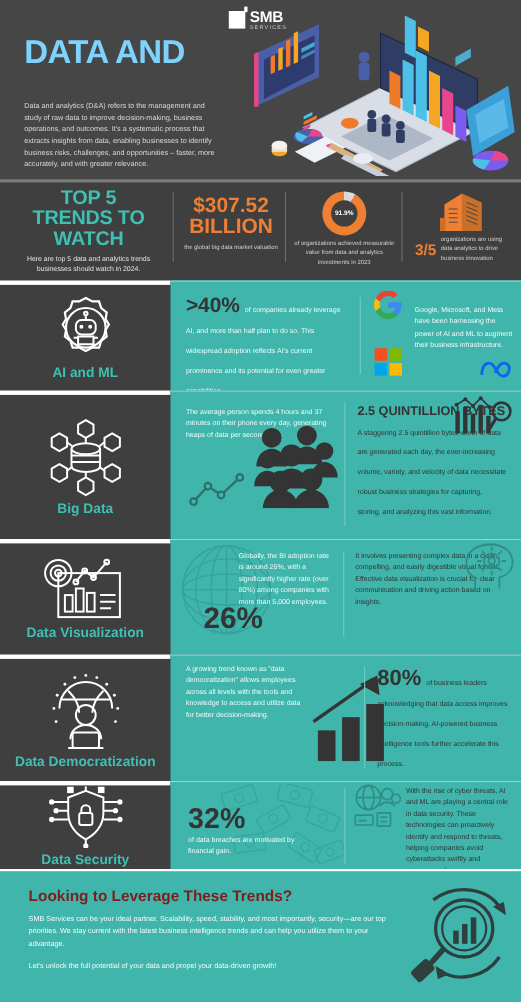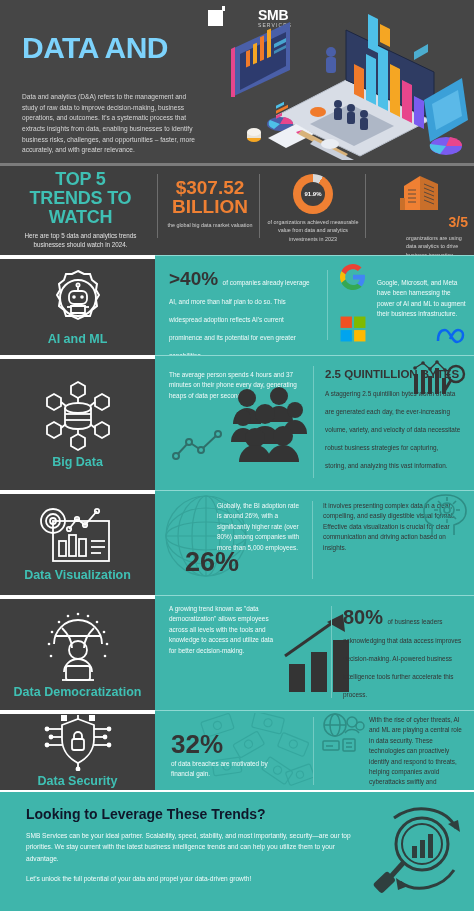--- a/index.html
+++ b/index.html
@@ -22,21 +22,21 @@
     position:absolute; left:208px; top:8px;
     display:flex; align-items:center; gap:4px;
   }
   .brand-mark {
     width:15px; height:16px; background:#fff; position:relative;
   }
   .brand-mark:after{
     content:""; position:absolute; right:-2px; top:-4px;
     width:3px; height:5px; background:#fff;
   }
-  .brand-text { display:flex; flex-direction:column; line-height:1;margin-left:31px; }
+  .brand-text { display:flex; flex-direction:column; line-height:1; }
   .brand-name { color:#fff; font-size:14px; font-weight:bold; letter-spacing:-0.3px; }
   .brand-sub { color:#cfcfcf; font-size:5px; letter-spacing:1.1px; margin-top:1px; }
 
   .hero-title {
     position:absolute; left:22px; top:32px;
     color:#7dd3fc; font-size:30px; font-weight:bold;
     line-height:1.05; letter-spacing:-0.5px;
   }
   .hero-desc {
     position:absolute; left:22px; top:92px; width:180px;
@@ -116,21 +116,21 @@
   .big-num { color:#343434; font-weight:bold; }
   .sep-v { position:absolute; width:1px; background:#73cbc3; }
 
   
   .cta {
     position:absolute; left:0; top:790px; width:474px; height:121px;
     background:#3fb5ab; border-top:2px solid #ffffff;
   }
   .cta-title {
     position:absolute; left:26px; top:14px;
-    color:#0f172a; font-size:14px; font-weight:bold;
+    color:#7f1d1d; font-size:14px; font-weight:bold;
   }
   .cta-body {
     position:absolute; left:26px; top:38px; width:330px;
     color:#f4fcfb; font-size:6.6px; line-height:1.72;
   }
   .cta-body2 {
     position:absolute; left:26px; top:81px; width:340px;
     color:#f4fcfb; font-size:6.6px; line-height:1.7;
   }
   .cta-art { position:absolute; right:12px; top:14px; }
@@ -277,21 +277,21 @@
           <line x1="26" y1="18" x2="36" y2="22"></line>
             <line x1="26" y1="22" x2="36" y2="26"></line>
           <line x1="26" y1="26" x2="36" y2="30"></line>
           <line x1="10" y1="16" x2="18" y2="16"></line>
             <line x1="10" y1="20" x2="18" y2="20"></line>
           <line x1="10" y1="24" x2="18" y2="24"></line>
             <line x1="10" y1="28" x2="18" y2="28"></line>
         </g>
         <rect x="2" y="24" width="5" height="12" fill="#c96f2a"></rect>
       </svg>
-      <div style="display:flex; align-items:flex-end; justify-content:center; gap:4px; margin-top:2px;flex-direction:column;">
+      <div style="display:flex; align-items:center; justify-content:center; gap:4px; margin-top:2px;">
         <span class="ratio">3/5</span>
         <span class="stat-cap" style="margin-top:0; text-align:left; max-width:62px;">organizations are using data analytics to drive business innovation</span>
       </div>
     </div>
   </div>
 
   <div class="row" style="top:255px; height:100px;">
     <div class="row-left">
       <svg class="row-icon" width="66" height="62" viewBox="0 0 66 62">
         <g fill="none" stroke="#fff" stroke-width="2">

